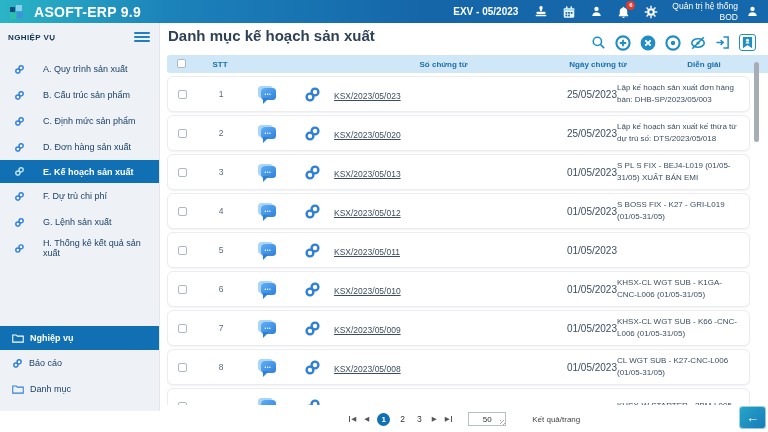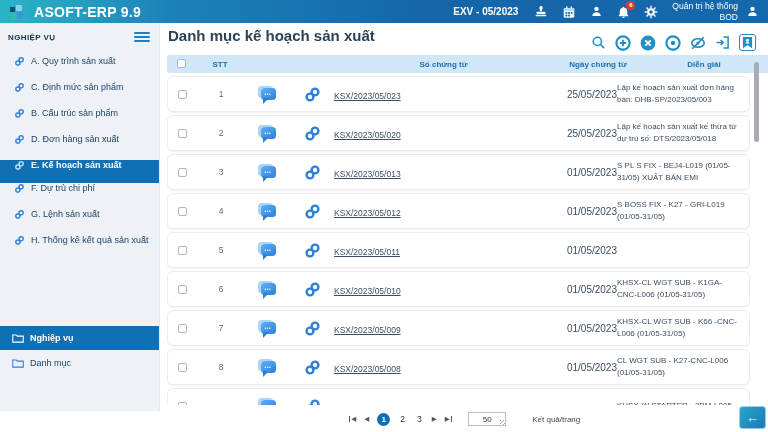--- a/index.html
+++ b/index.html
@@ -29,21 +29,21 @@
 
   
   .sidebar { position:absolute; left:0; top:23px; width:160px; height:388px;
     background:#eef2f7; border-right:1px solid #e2e8ee; }
   .side-header { display:flex; align-items:center; justify-content:space-between;
     padding:7px 9px 2px 8px; }
   .side-title { font-size:8px; font-weight:bold; color:#13324f; letter-spacing:.4px; }
   .hamburger { width:16px; cursor:pointer; }
   .hamburger i { display:block; height:2px; background:#1f7fc0; margin:2px 0; border-radius:1px; }
   .menu { margin-top:10px; }
-  .menu-item { display:flex; align-items:flex-start; gap:6px; height:26px; padding-left:14px;
+  .menu-item { display:flex; align-items:center; gap:18px; height:26px; padding-left:14px;
     font-size:9px; color:#1d4166; cursor:pointer; }
   .menu-item.active { background:#1170b4; color:#fff; height:23px; font-weight:bold; }
   .side-bottom { position:absolute; top:303px; left:0; right:0; }
   .bottom-item { display:flex; align-items:center; gap:6px; height:26px; padding-left:12px;
     font-size:9px; color:#1d4166; cursor:pointer; }
   .bottom-item.active { background:#1170b4; color:#fff; height:24px; font-weight:bold; }
 
   
   .main { position:absolute; left:161px; top:23px; right:0; bottom:0; background:#fff; }
   .page-title { position:absolute; left:7px; top:4px; font-size:15px; font-weight:bold; color:#2e4257; }
@@ -194,30 +194,30 @@
         </svg>
       <span>A. Quy trình sản xuất</span>
     </div>
     <div class="menu-item">
       <svg width="11" height="11" viewBox="0 0 17 17">
           <g fill="none" stroke="#2f7fd6" stroke-width="2.2">
             <circle cx="6" cy="11" r="3.2"></circle>
             <circle cx="11" cy="6" r="3.2"></circle>
           </g>
         </svg>
+      <span>B. Cấu trúc sản phẩm</span>
+    </div>
+    <div class="menu-item">
+      <svg width="11" height="11" viewBox="0 0 17 17">
+          <g fill="none" stroke="#2f7fd6" stroke-width="2.2">
+            <circle cx="6" cy="11" r="3.2"></circle>
+            <circle cx="11" cy="6" r="3.2"></circle>
+          </g>
+        </svg>
       <span>C. Định mức sản phẩm</span>
-    </div>
-    <div class="menu-item">
-      <svg width="11" height="11" viewBox="0 0 17 17">
-          <g fill="none" stroke="#2f7fd6" stroke-width="2.2">
-            <circle cx="6" cy="11" r="3.2"></circle>
-            <circle cx="11" cy="6" r="3.2"></circle>
-          </g>
-        </svg>
-      <span>B. Cấu trúc sản phẩm</span>
     </div>
     <div class="menu-item">
       <svg width="11" height="11" viewBox="0 0 17 17">
           <g fill="none" stroke="#2f7fd6" stroke-width="2.2">
             <circle cx="6" cy="11" r="3.2"></circle>
             <circle cx="11" cy="6" r="3.2"></circle>
           </g>
         </svg>
       <span>D. Đơn hàng sản xuất</span>
     </div>
@@ -257,20 +257,29 @@
         </svg>
       <span>H. Thống kê kết quả sản xuất</span>
     </div>
   </div>
   <div class="side-bottom">
     <div class="bottom-item active">
       <svg width="12" height="10" viewBox="0 0 16 13" fill="none" stroke="#fff" stroke-width="1.4">
           <path d="M1 2.5h4.5L7 4h8v8H1z"></path>
         </svg>
       <span>Nghiệp vụ</span>
+    </div>
+    <div class="bottom-item">
+      <svg width="11" height="11" viewBox="0 0 17 17">
+          <g fill="none" stroke="#2f7fd6" stroke-width="2.2">
+            <circle cx="6" cy="11" r="3.2"></circle>
+            <circle cx="11" cy="6" r="3.2"></circle>
+          </g>
+        </svg>
+      <span>Báo cáo</span>
     </div>
     <div class="bottom-item">
       <svg width="12" height="10" viewBox="0 0 16 13" fill="none" stroke="#2f7fd6" stroke-width="1.4">
           <path d="M1 2.5h4.5L7 4h8v8H1z"></path>
         </svg>
       <span>Danh mục</span>
     </div>
   </div>
 </div>
 

